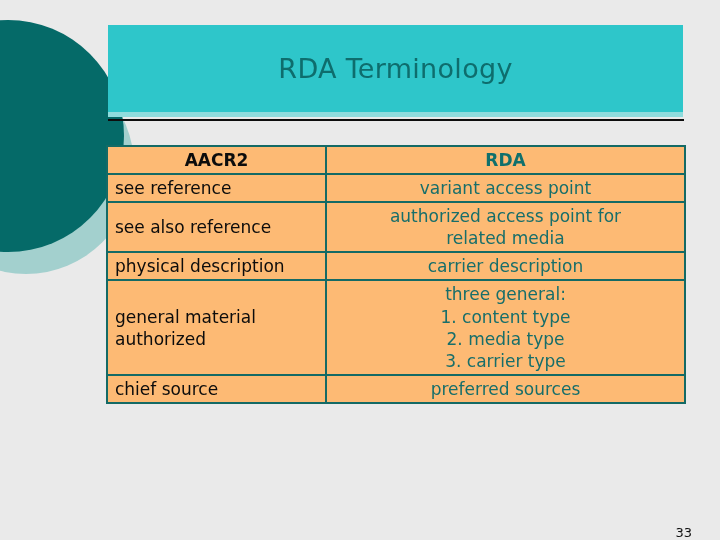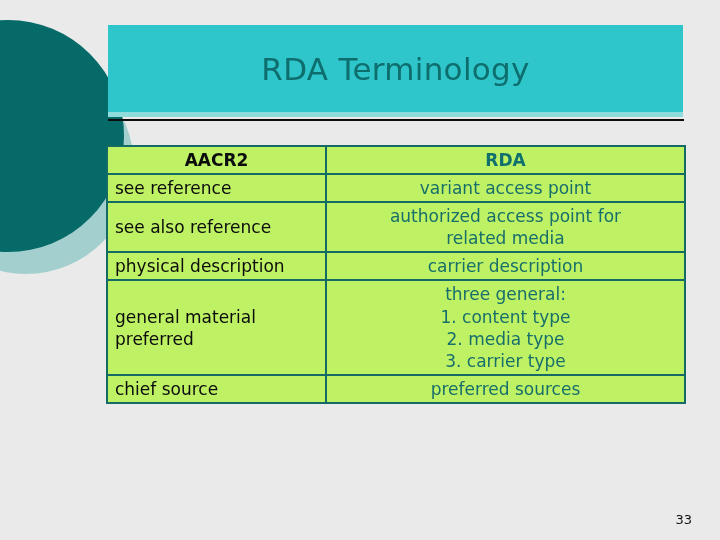--- a/index.html
+++ b/index.html
@@ -52,21 +52,21 @@
   }
   .title-banner-strip {
     position: absolute;
     left: 108px;
     top: 112px;
     width: 575px;
     height: 5px;
     background: #8fdcdd;
   }
   .title-text {
-    font-size: 31px;
+    font-size: 27px;
     color: #0e6d6d;
     letter-spacing: 0.3px;
     white-space: nowrap;
   }
   .title-rule {
     position: absolute;
     left: 108px;
     top: 119px;
     width: 576px;
     height: 2px;
@@ -84,21 +84,21 @@
     border-collapse: collapse;
     width: 578px;
     table-layout: fixed;
   }
   table.cmp td, table.cmp th {
     border: 2px solid #146a65;
     padding: 2px 7px;
     vertical-align: middle;
     font-size: 17px;
     line-height: 1.30;
-    background: #bef264;
+    background: #fdba74;
   }
   table.cmp col.c1 { width: 219px; }
   table.cmp col.c2 { width: 359px; }
 
   th.hdr-left {
     text-align: center;
     font-weight: bold;
     color: #0c0c0c;
     font-size: 18px;
     padding-top: 3px;
@@ -120,21 +120,21 @@
   td.right-cell {
     color: #176e6a;
     text-align: center;
   }
   td.right-cell .ln { display: block; }
 
   
   .page-number {
     position: absolute;
     right: 28px;
-    bottom: 13px;
+    bottom: 0;
     font-size: 13px;
     color: #111111;
   }
 </style>
 </head>
 <body>
 
 <div class="slide">
 
   <div class="deco-circle-light"></div>
@@ -177,21 +177,21 @@
             <span class="ln">physical</span>
             <span class="ln">description</span>
           </td>
           <td class="right-cell">
             <span class="ln">carrier description</span>
           </td>
         </tr>
         <tr>
           <td class="left-cell">
             <span class="ln">general material</span>
-            <span class="ln">preferred</span>
+            <span class="ln">authorized</span>
           </td>
           <td class="right-cell">
             <span class="ln">three general:</span>
             <span class="ln">1. content type</span>
             <span class="ln">2. media type</span>
             <span class="ln">3. carrier type</span>
           </td>
         </tr>
         <tr>
           <td class="left-cell">chief source</td>

